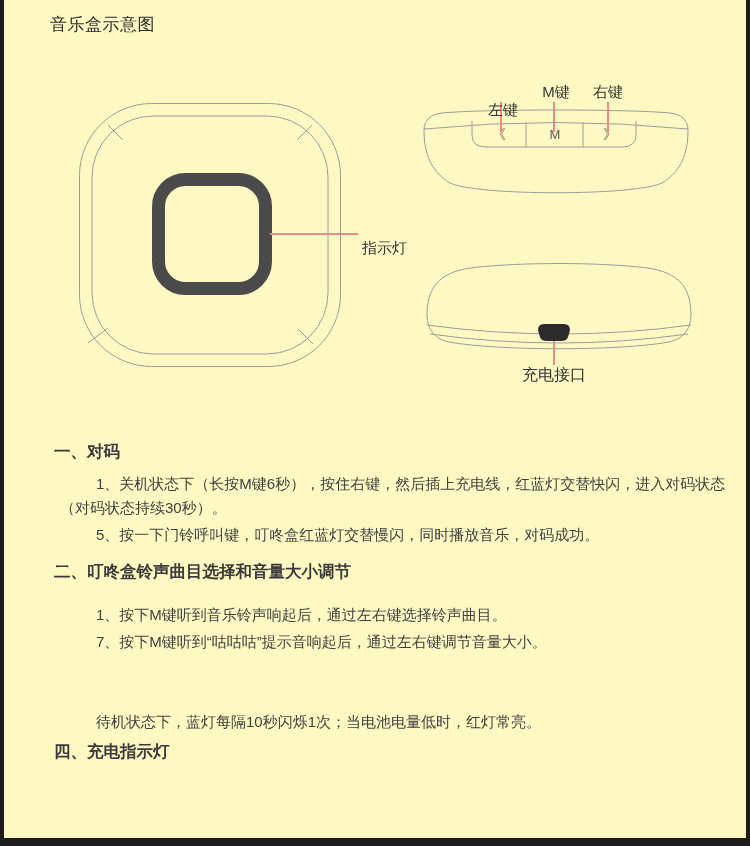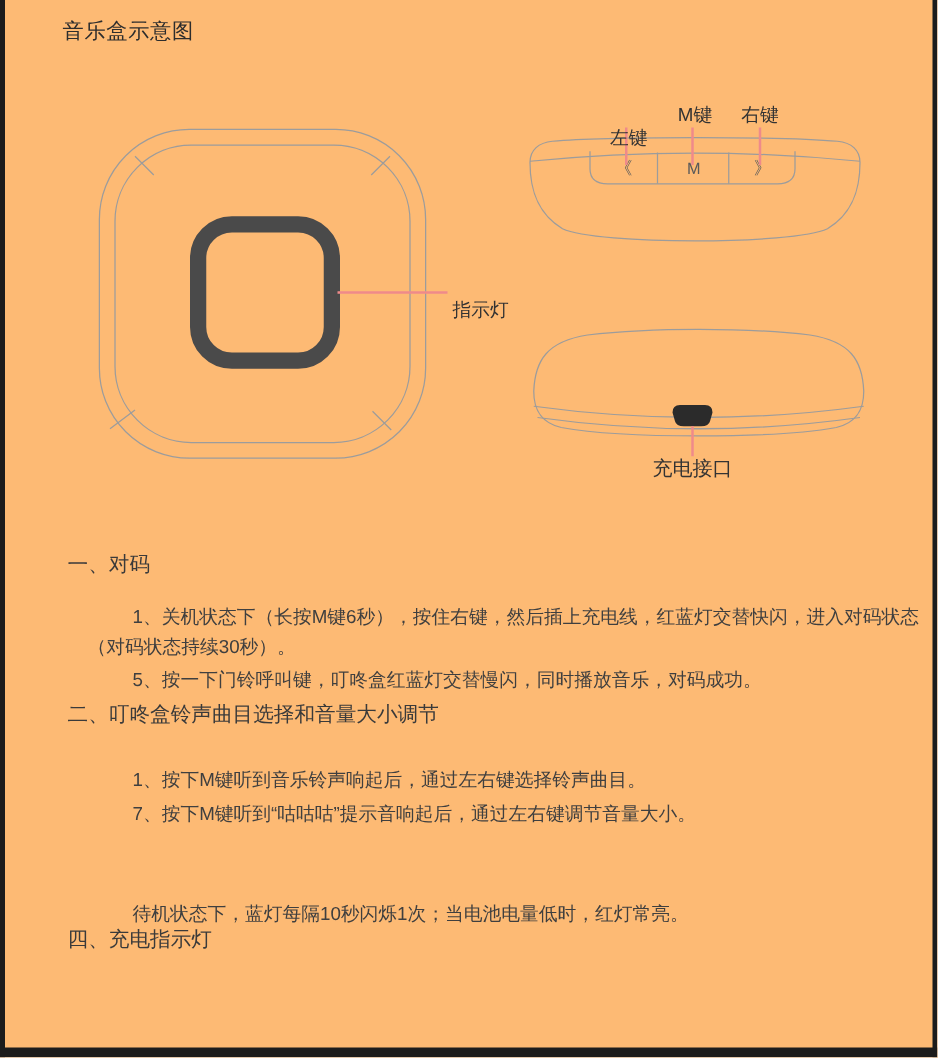--- a/index.html
+++ b/index.html
@@ -1,17 +1,17 @@
 <!DOCTYPE html>
 <html><head>
 <meta charset="utf-8">
 <style>
   html,body{margin:0;padding:0;background:#ffffff;}
   body{font-family:"Liberation Sans","DejaVu Sans",sans-serif;}
-  #page{position:relative;width:750px;height:846px;background:#fdba74;overflow:hidden;}
+  #page{position:relative;width:750px;height:846px;background:#fef9c3;overflow:hidden;}
 
   
   .edge{position:absolute;background:#1c1c1c;}
   .edge-left{left:0;top:0;width:4px;height:846px;}
   .edge-right{left:746px;top:0;width:4px;height:846px;}
   .edge-bottom{left:0;top:838px;width:750px;height:8px;}
 
   .title{position:absolute;left:50px;top:13px;font-size:17px;font-weight:500;color:#2d2d2d;letter-spacing:0.5px;}
 
   svg{position:absolute;overflow:visible;}
@@ -21,22 +21,22 @@
 
   .leader{position:absolute;background:#ef8a8a;}
   .leader-h{height:2px;}
   .leader-v{width:2px;}
 
   .callout{position:absolute;font-size:15px;color:#333333;white-space:nowrap;}
   .centered{transform:translateX(-50%);}
 
   .btn-glyph{position:absolute;color:#5a5a5a;white-space:nowrap;transform:translateX(-50%);}
 
-  .sec-heading{position:absolute;left:54px;width:680px;font-size:16.5px;color:#3a3a3a;font-weight:400;white-space:nowrap;}
-  .sec-para{position:absolute;left:52px;width:678px;font-size:15px;line-height:24px;color:#3f3f3f;text-indent:36px;margin:18px;}
+  .sec-heading{position:absolute;left:54px;width:680px;font-size:16.5px;color:#3a3a3a;font-weight:700;white-space:nowrap;}
+  .sec-para{position:absolute;left:52px;width:678px;font-size:15px;line-height:24px;color:#3f3f3f;text-indent:36px;margin:8px;}
 </style>
 </head>
 <body>
 
 <div id="page">
 
   <div class="edge edge-left"></div>
   <div class="edge edge-right"></div>
   <div class="edge edge-bottom"></div>
 

